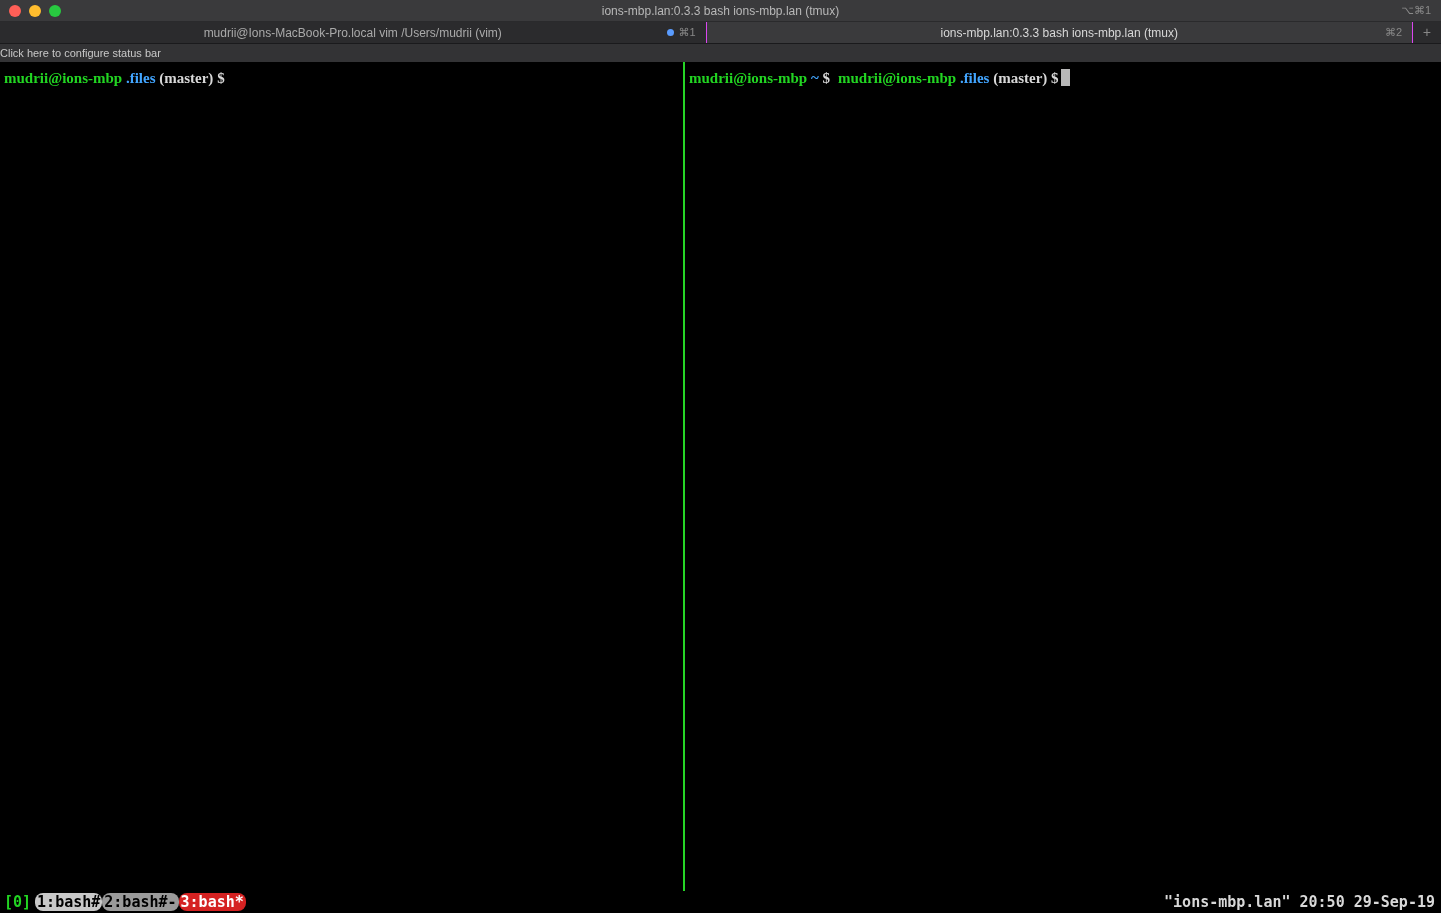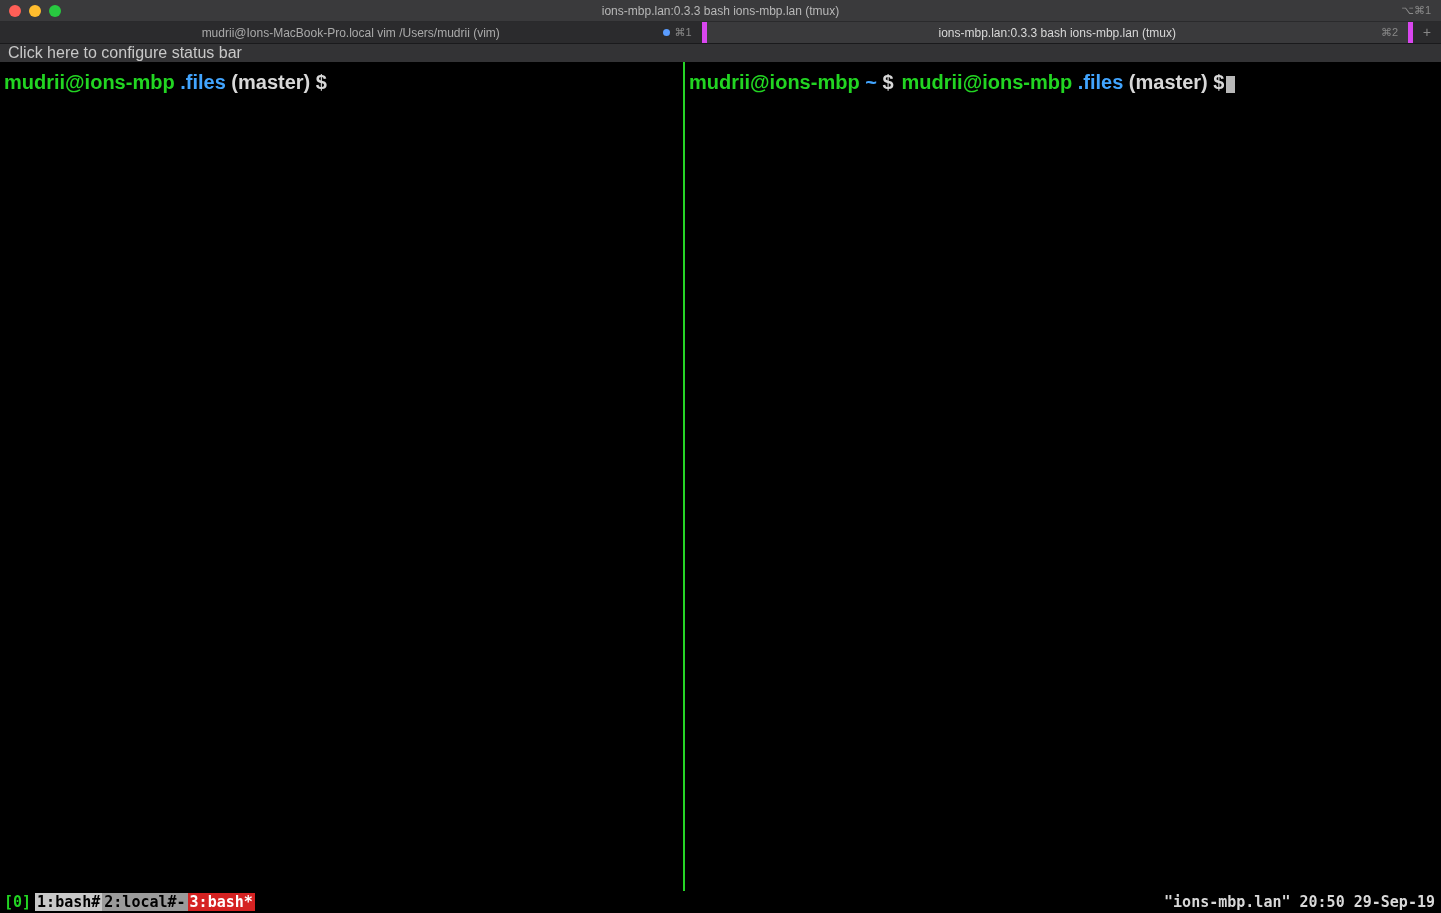--- a/index.html
+++ b/index.html
@@ -62,21 +62,21 @@
     }
     .tab {
       flex: 1;
       display: flex;
       align-items: center;
       justify-content: center;
       position: relative;
       color: #aaa;
       font-size: 12px;
       font-family: -apple-system, 'Helvetica Neue', sans-serif;
-      border-right: 5px solid #d946ef;
+      border-right: 1px solid #d946ef;
       background: #2b2b2d;
       cursor: pointer;
     }
     .tab.active {
       background: #3a3a3c;
       color: #d8d8d8;
     }
     .tab-shortcut {
       position: absolute;
       right: 10px;
@@ -98,23 +98,22 @@
       align-items: center;
       justify-content: center;
       color: #888;
       background: #2b2b2d;
       cursor: pointer;
     }
     .statusbar-hint {
       height: 18px;
       background: #333335;
       color: #c8c8c8;
-      font-size: 16px;
+      font-size: 11px;
       font-family: -apple-system, 'Helvetica Neue', sans-serif;
-      padding-left: 8px;
       display: flex;
       align-items: center;
       cursor: pointer;
     }
     .terminal-area {
       flex: 1;
       display: flex;
       background: #000;
       position: relative;
     }
@@ -140,22 +139,22 @@
       height: 1px;
       background: #26d526;
     }
     .pane-right-bottom {
       flex: 1;
       background: #000;
       padding: 6px 4px;
       position: relative;
     }
     .prompt-line {
-      font-family: Liberation Sans, sans-serif;
-      font-size: 20px;
+      font-family: Liberation Serif, serif;
+      font-size: 15px;
       font-weight: bold;
       line-height: 1.4;
       white-space: pre;
     }
     .prompt-user { color: #22d522; }
     .prompt-path { color: #42a5ff; }
     .prompt-branch { color: #d8d8d8; }
     .prompt-dollar { color: #d8d8d8; }
     .cursor-block {
       display: inline-block;
@@ -178,20 +177,21 @@
       display: flex;
       align-items: center;
     }
     .tmux-session {
       color: #22d522;
       padding: 0 4px;
     }
     .tmux-window {
       padding: 0 2px;
       color: #000;
+      border-radius: 8px;
     }
     .tmux-win-1 { background: #c8c8c8; }
     .tmux-win-2 { background: #9a9a9a; }
     .tmux-win-active { background: #d52222; color: #fff; text-align: center; }
     .tmux-right {
       margin-left: auto;
       color: #d8d8d8;
       padding-right: 6px;
     }
   </style>
@@ -240,17 +240,17 @@
     <div class="pane-right-bottom">
       <div class="prompt-line"><span class="prompt-user">mudrii@ions-mbp</span> <span class="prompt-path">.files</span> <span class="prompt-branch">(master)</span> <span class="prompt-dollar">$</span><span class="cursor-block"></span></div>
     </div>
   </div>
 </div>
 
 <div class="tmux-statusbar">
   <div class="tmux-left">
     <span class="tmux-session">[0]</span>
     <span class="tmux-window tmux-win-1">1:bash#</span>
-    <span class="tmux-window tmux-win-2">2:local#-</span>
+    <span class="tmux-window tmux-win-2">2:bash#-</span>
     <span class="tmux-window tmux-win-active">3:bash*</span>
   </div>
   <div class="tmux-right">"ions-mbp.lan" 20:50 29-Sep-19</div>
 </div>
 
 </body></html>

